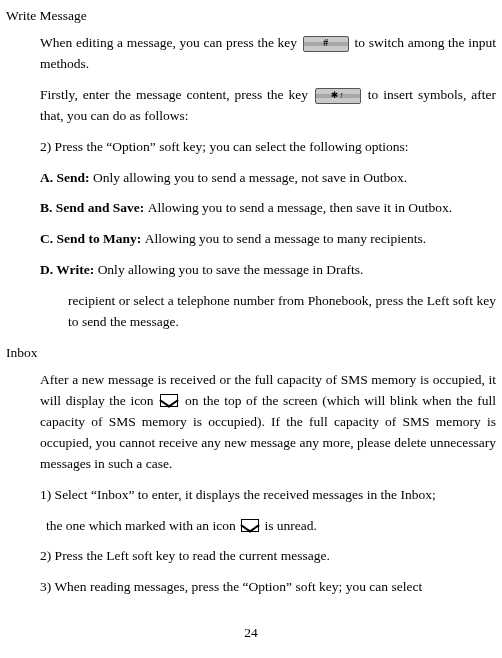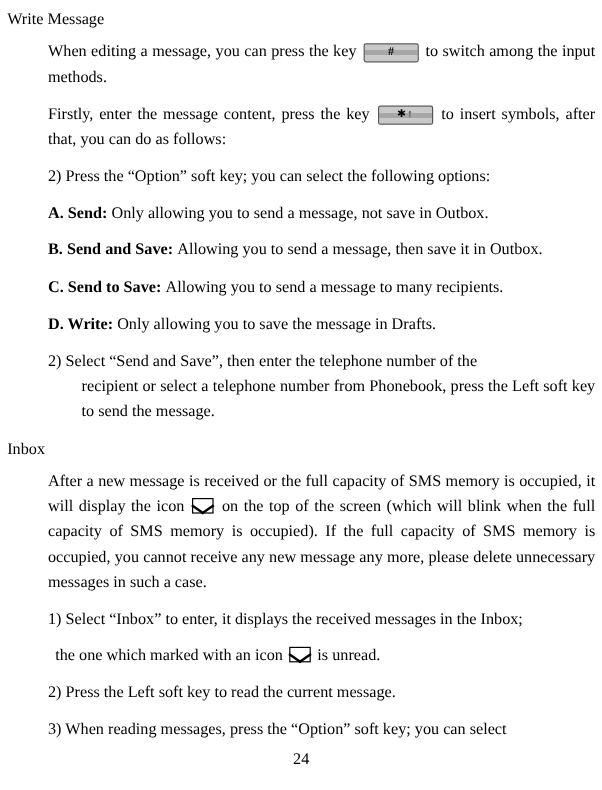--- a/index.html
+++ b/index.html
@@ -113,29 +113,28 @@
 
 <div class="indent para justify">
   <span class="bold">A. Send: </span><span>Only allowing you to send a message, not save in Outbox.</span>
 </div>
 
 <div class="indent para justify">
   <span class="bold">B. Send and Save: </span><span>Allowing you to send a message, then save it in Outbox.</span>
 </div>
 
 <div class="indent para justify">
-  <span class="bold">C. Send to Save: </span><span>Allowing you to send a message to many recipients.</span>
+  <span class="bold">C. Send to Many: </span><span>Allowing you to send a message to many recipients.</span>
 </div>
 
 <div class="indent para justify">
   <span class="bold">D. Write: </span><span>Only allowing you to save the message in Drafts.</span>
 </div>
 
 <div class="indent para justify">
-  <div>2)  Select “Send and Save”, then enter the telephone number of the</div>
   <div class="sub-indent">recipient or select a telephone number from Phonebook, press the Left soft key to send the message.</div>
 </div>
 
 <div class="heading">Inbox</div>
 
 <div class="indent para justify">
   <span>After a new message is received or the full capacity of SMS memory is occupied, it will display the icon </span>
   <span class="env-icon"></span>
   <span> on the top of the screen (which will blink when the full capacity of SMS memory is occupied). If the full capacity of SMS memory is occupied, you cannot receive any new message any more, please delete unnecessary messages in such a case.</span>
 </div>

